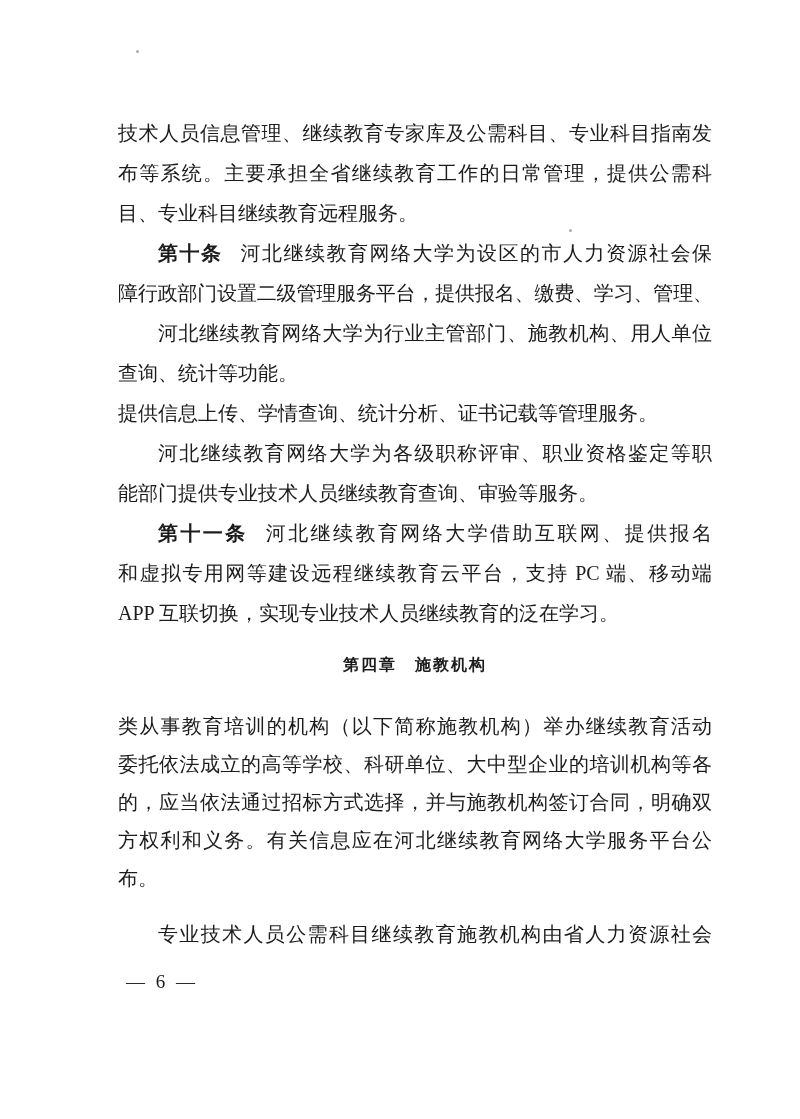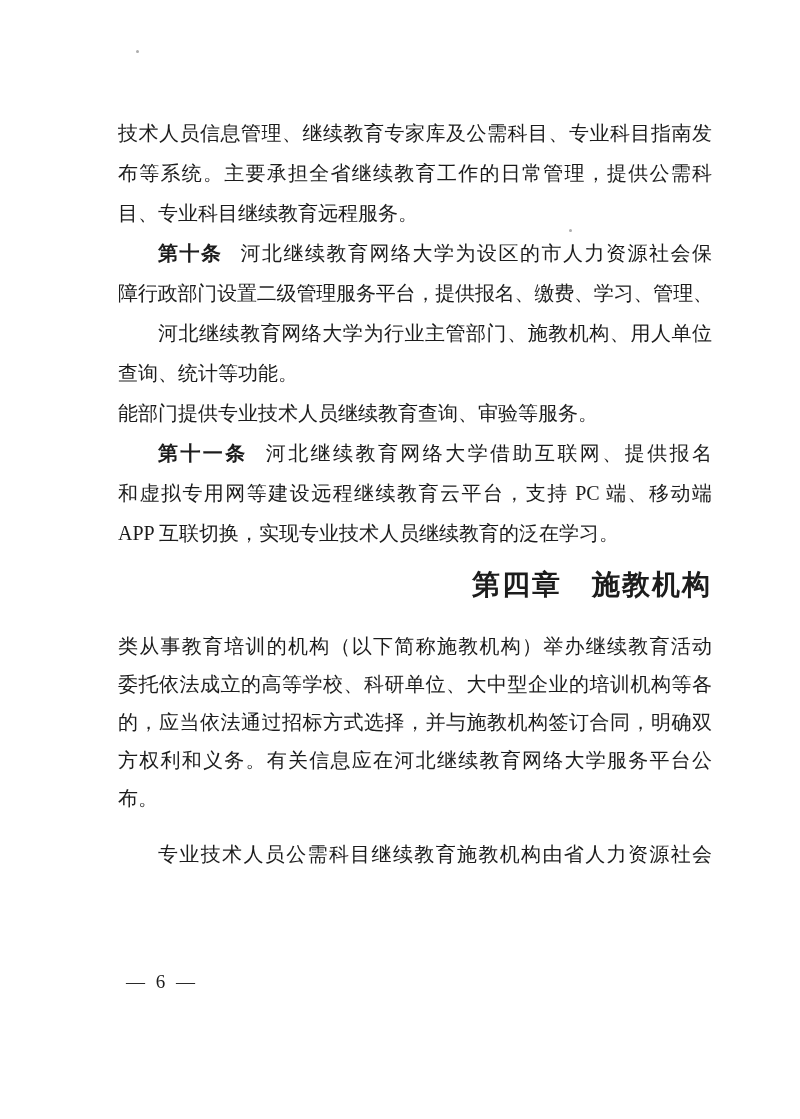--- a/index.html
+++ b/index.html
@@ -20,21 +20,21 @@
     white-space:normal;
     text-justify:inter-character;
   }
   .s2 .line{line-height:38px;}
   .j{text-align:justify;text-align-last:justify;}
   .ind{padding-left:40px;}
   .tight{letter-spacing:-1px;}
   .lead{font-weight:bold;margin-right:18px;}
   .lead:empty{display:none;}
   .heading{
-    font-weight:bold;font-size:28px;text-align:right;
+    font-weight:bold;font-size:16px;text-align:center;
     line-height:40px;margin:12px 0 22px 0;letter-spacing:2px;
   }
   .last{margin-top:18px;}
   .pagenum{
     position:absolute;left:126px;top:971px;
     font-size:19px;letter-spacing:3px;color:#1c1c1c;
   }
   .speck{position:absolute;border-radius:50%;background:#6a6a6a;opacity:.55;}
   .speck.a{left:136px;top:50px;width:3px;height:3px;}
   .speck.b{left:569px;top:229px;width:3px;height:3px;}
@@ -44,20 +44,22 @@
 
 <div class="content">
   <div class="s1">
     <div class="line j"><span>技术人员信息管理、继续教育专家库及公需科目、专业科目指南发</span></div>
     <div class="line j"><span>布等系统。主要承担全省继续教育工作的日常管理，提供公需科</span></div>
     <div class="line"><span>目、专业科目继续教育远程服务。</span></div>
     <div class="line j ind"><span class="lead">第十条</span><span>河北继续教育网络大学为设区的市人力资源社会保</span></div>
     <div class="line j tight"><span>障行政部门设置二级管理服务平台，提供报名、缴费、学习、管理、</span></div>
     <div class="line j ind"><span>河北继续教育网络大学为行业主管部门、施教机构、用人单位</span></div>
     <div class="line"><span>查询、统计等功能。</span></div>
+    <div class="line"><span>提供信息上传、学情查询、统计分析、证书记载等管理服务。</span></div>
+    <div class="line j ind"><span>河北继续教育网络大学为各级职称评审、职业资格鉴定等职</span></div>
     <div class="line"><span>能部门提供专业技术人员继续教育查询、审验等服务。</span></div>
     <div class="line j ind"><span class="lead">第十一条</span><span>河北继续教育网络大学借助互联网、提供报名</span></div>
     <div class="line j"><span>和虚拟专用网等建设远程继续教育云平台，支持 PC 端、移动端</span></div>
     <div class="line"><span>APP 互联切换，实现专业技术人员继续教育的泛在学习。</span></div>
   </div>
 
   <div class="heading">第四章　施教机构</div>
 
   <div class="s2">
     <div class="line j"><span>类从事教育培训的机构（以下简称施教机构）举办继续教育活动</span></div>

